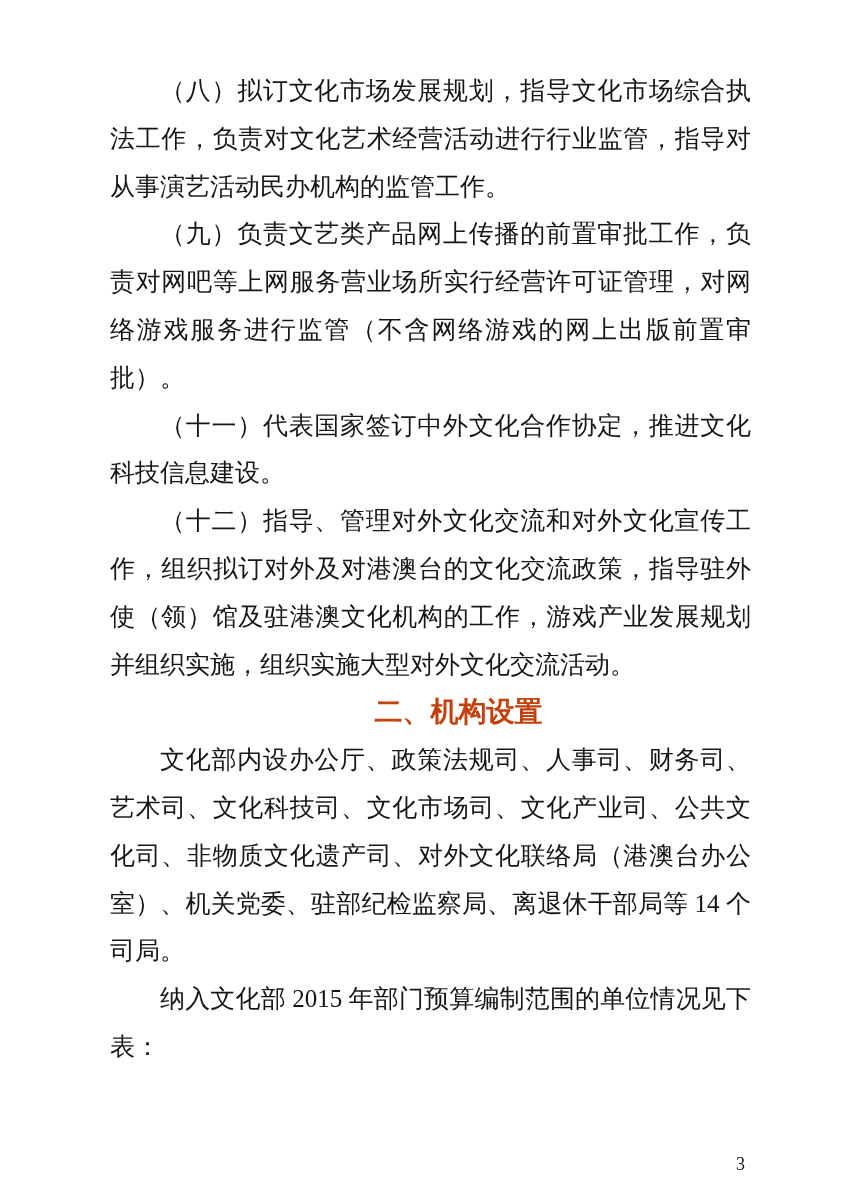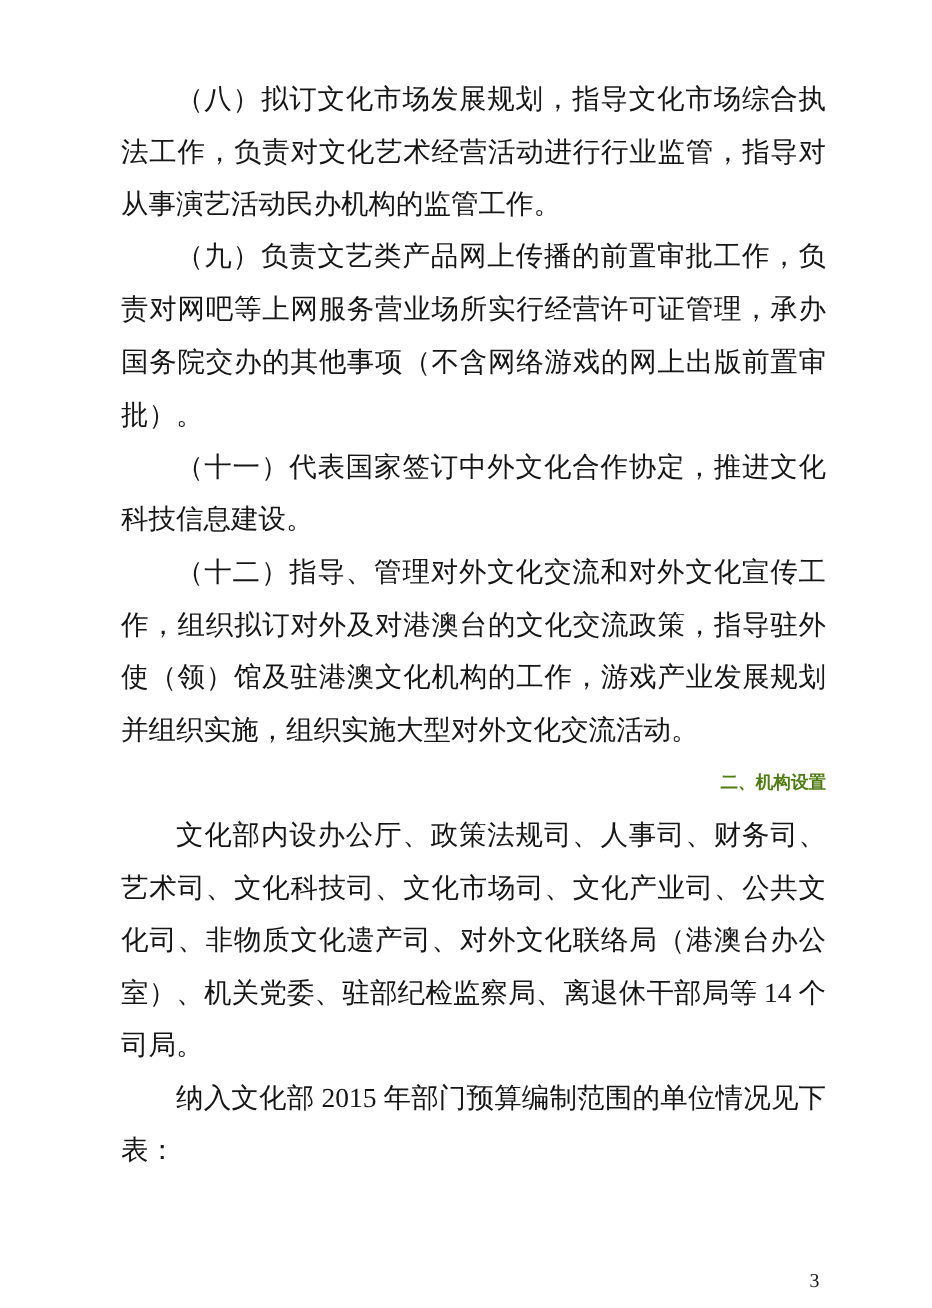--- a/index.html
+++ b/index.html
@@ -28,45 +28,45 @@
     font-size: 25px;
     line-height: 47.8px;
     text-indent: 2em;
     text-align: justify;
     letter-spacing: 0;
     font-family: "Liberation Serif", "DejaVu Serif", serif;
     color: #161616;
   }
   .heading {
     margin: 0;
-    font-size: 16px;
+    font-size: 28px;
     line-height: 47.8px;
     text-indent: 2em;
     font-weight: 700;
-    text-align: right;
+    text-align: center;
     font-family: "Liberation Serif", "DejaVu Serif", serif;
-    color: #4d7c0f;
+    color: #c2410c;
   }
   .page-number {
     position: absolute;
     top: 1143px;
     right: 102px;
     font-size: 18px;
     line-height: 22px;
     color: #161616;
     font-family: "Liberation Serif", "DejaVu Serif", serif;
   }
 </style>
 </head>
 <body>
 
 <div class="page">
   <div class="content">
     <p class="para">（八）拟订文化市场发展规划，指导文化市场综合执法工作，负责对文化艺术经营活动进行行业监管，指导对从事演艺活动民办机构的监管工作。</p>
-    <p class="para">（九）负责文艺类产品网上传播的前置审批工作，负责对网吧等上网服务营业场所实行经营许可证管理，承办国务院交办的其他事项（不含网络游戏的网上出版前置审批）。</p>
+    <p class="para">（九）负责文艺类产品网上传播的前置审批工作，负责对网吧等上网服务营业场所实行经营许可证管理，对网络游戏服务进行监管（不含网络游戏的网上出版前置审批）。</p>
     <p class="para">（十一）代表国家签订中外文化合作协定，推进文化科技信息建设。</p>
     <p class="para">（十二）指导、管理对外文化交流和对外文化宣传工作，组织拟订对外及对港澳台的文化交流政策，指导驻外使（领）馆及驻港澳文化机构的工作，游戏产业发展规划并组织实施，组织实施大型对外文化交流活动。</p>
     <h2 class="heading">二、机构设置</h2>
     <p class="para">文化部内设办公厅、政策法规司、人事司、财务司、艺术司、文化科技司、文化市场司、文化产业司、公共文化司、非物质文化遗产司、对外文化联络局（港澳台办公室）、机关党委、驻部纪检监察局、离退休干部局等 14 个司局。</p>
     <p class="para">纳入文化部 2015 年部门预算编制范围的单位情况见下表：</p>
   </div>
   <div class="page-number">3</div>
 </div>
 
 </body></html>

